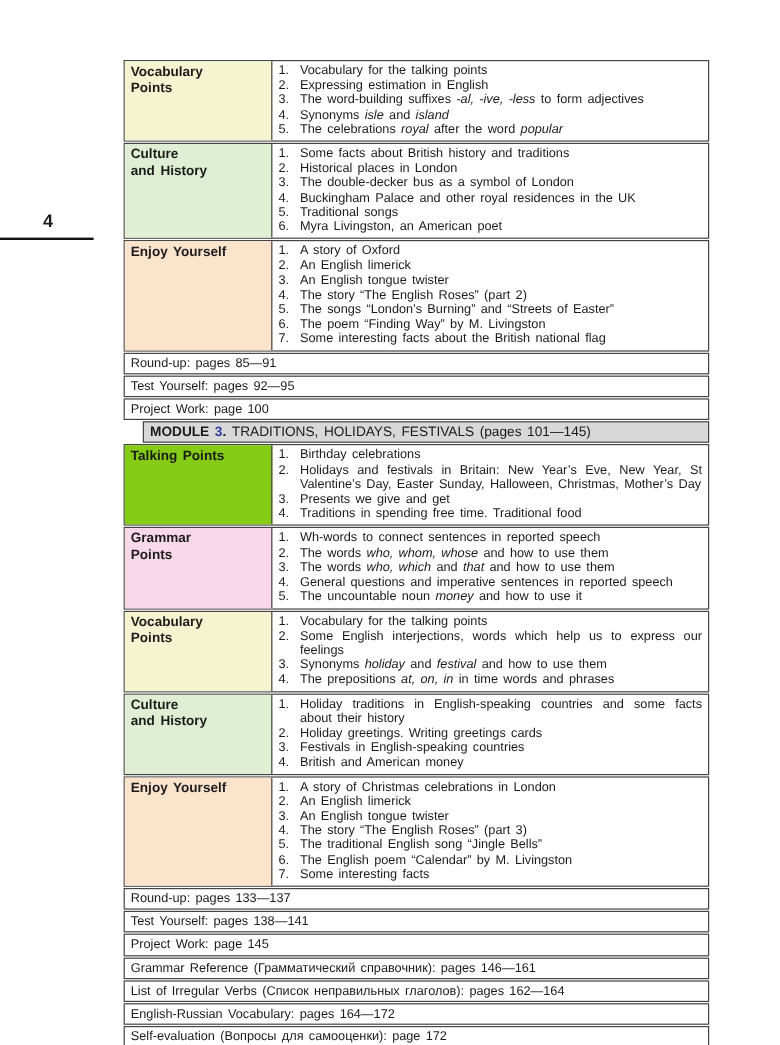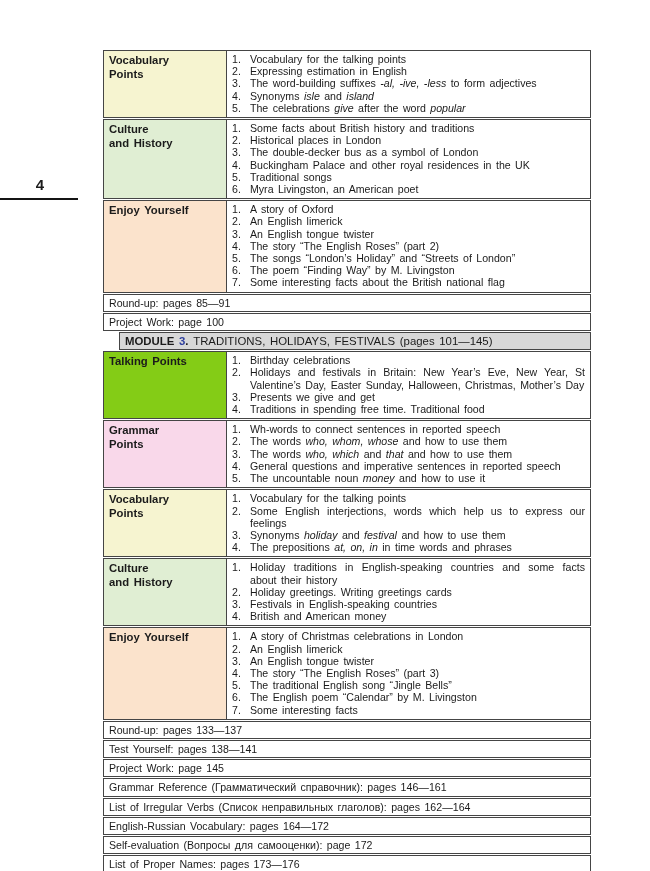--- a/index.html
+++ b/index.html
@@ -59,21 +59,21 @@
         <div class="item">
           <span class="num">3.</span>
           <span class="itext"><span>The word-building suffixes </span><i>-al, -ive, -less</i><span> to form adjectives</span></span>
         </div>
         <div class="item">
           <span class="num">4.</span>
           <span class="itext"><span>Synonyms </span><i>isle</i><span> and </span><i>island</i></span>
         </div>
         <div class="item">
           <span class="num">5.</span>
-          <span class="itext"><span>The celebrations </span><i>give</i><span> after the word </span><i>popular</i></span>
+          <span class="itext"><span>The celebrations </span><i>royal</i><span> after the word </span><i>popular</i></span>
         </div>
       </div>
     </div>
     <div class="row section">
       <div class="label" style="background: rgb(224, 238, 211);">Culture
 and History</div>
       <div class="content">
         <div class="item">
           <span class="num">1.</span>
           <span class="itext"><span>Some facts about British history and traditions</span></span>
@@ -114,33 +114,34 @@
         <div class="item">
           <span class="num">3.</span>
           <span class="itext"><span>An English tongue twister</span></span>
         </div>
         <div class="item">
           <span class="num">4.</span>
           <span class="itext"><span>The story “The English Roses” (part 2)</span></span>
         </div>
         <div class="item">
           <span class="num">5.</span>
-          <span class="itext"><span>The songs “London’s Holiday” and “Streets of London”</span></span>
+          <span class="itext"><span>The songs “London’s Burning” and “Streets of Easter”</span></span>
         </div>
         <div class="item">
           <span class="num">6.</span>
           <span class="itext"><span>The poem “Finding Way” by M. Livingston</span></span>
         </div>
         <div class="item">
           <span class="num">7.</span>
           <span class="itext"><span>Some interesting facts about the British national flag</span></span>
         </div>
       </div>
     </div>
     <div class="row plain"><span>Round-up: pages 85—91</span></div>
+    <div class="row plain"><span>Test Yourself: pages 92—95</span></div>
     <div class="row plain"><span>Project Work: page 100</span></div>
     <div class="row module" style="background: rgb(216, 216, 216); margin-left: 16px;"><span class="b">MODULE </span><span class="b" style="color: rgb(46, 63, 158);">3</span><span class="b">. </span><span class="">TRADITIONS, HOLIDAYS, FESTIVALS (pages 101—145)</span></div>
     <div class="row section">
       <div class="label" style="background: #84cc16;">Talking Points</div>
       <div class="content">
         <div class="item">
           <span class="num">1.</span>
           <span class="itext"><span>Birthday celebrations</span></span>
         </div>
         <div class="item">

